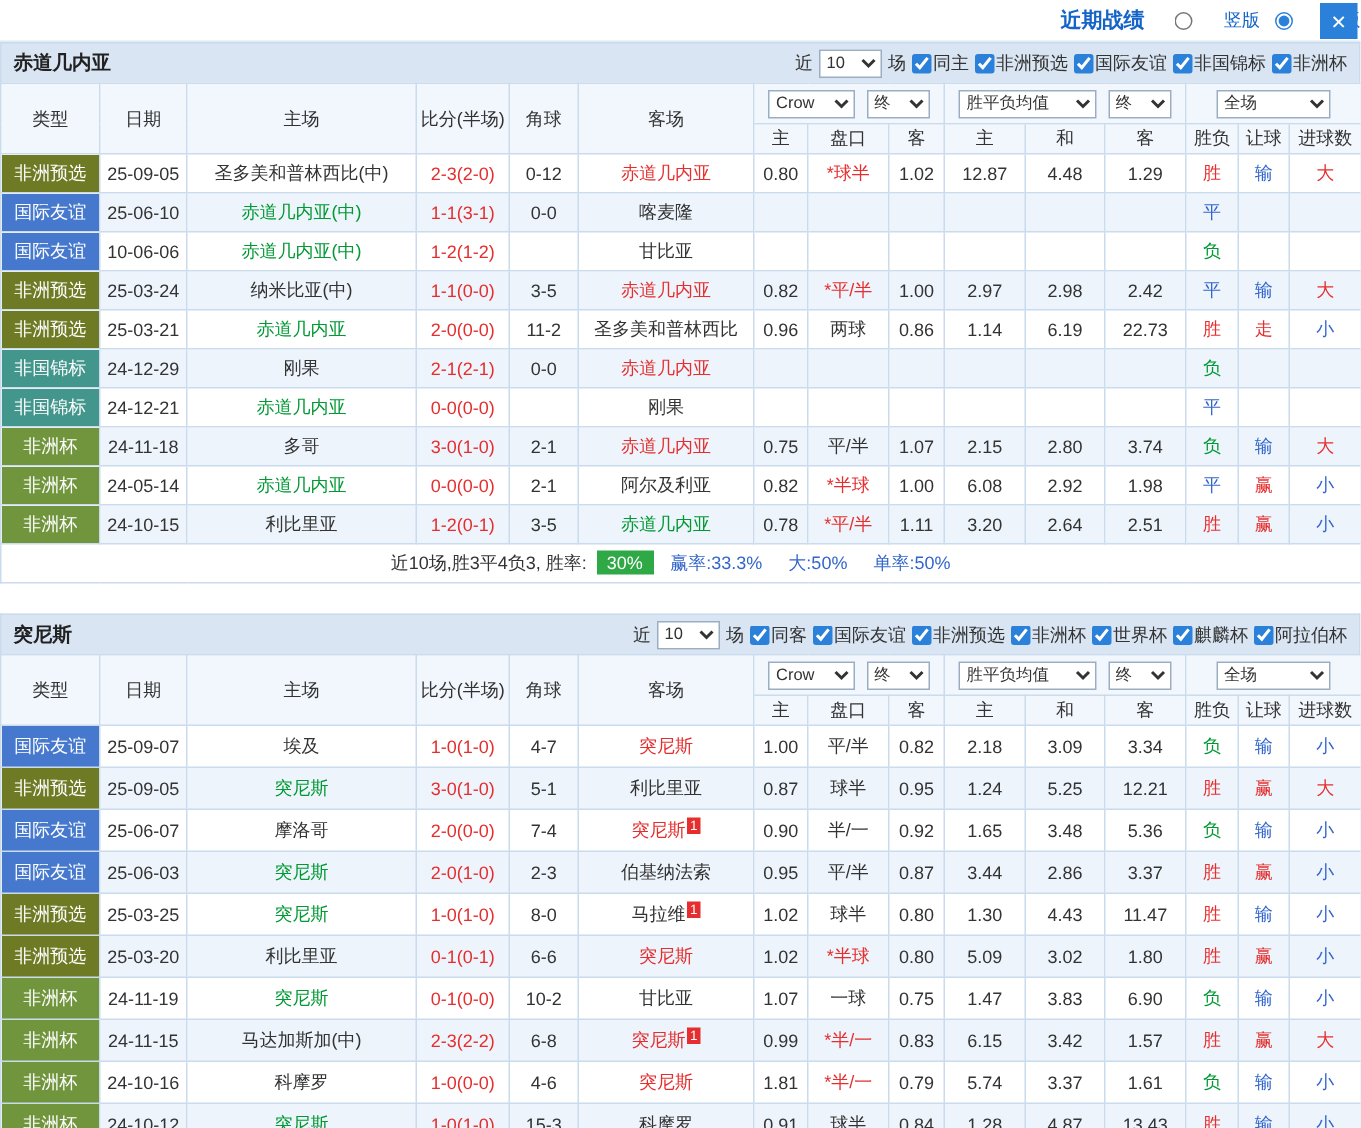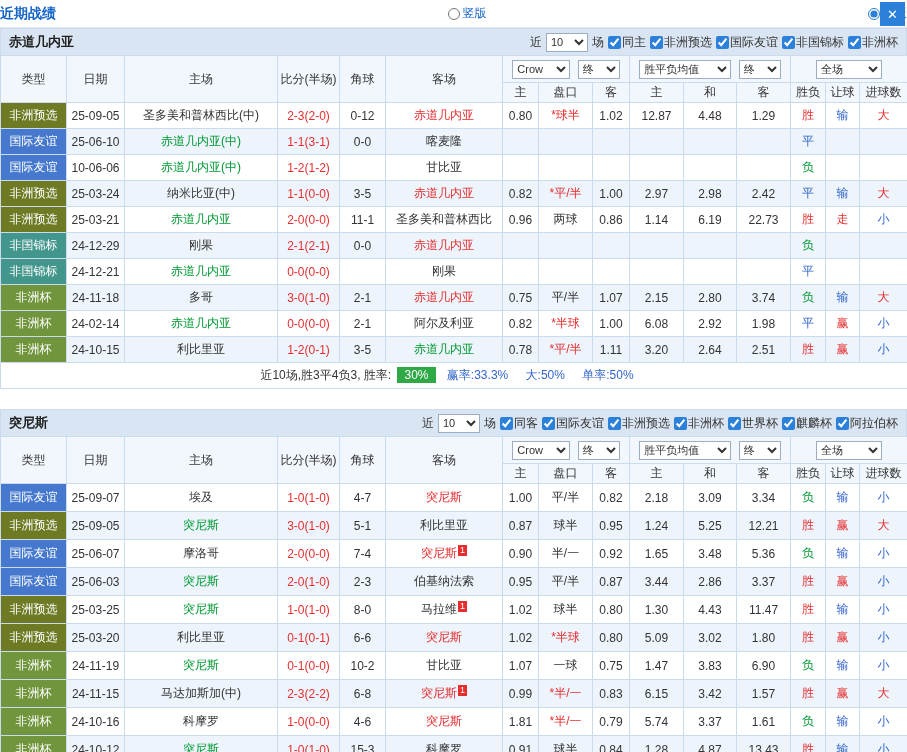--- a/index.html
+++ b/index.html
@@ -1,31 +1,31 @@
 <!DOCTYPE html>
 <html><head>
 <meta charset="utf-8">
 <style>
 *{box-sizing:border-box;margin:0;padding:0}
 html,body{width:907px;height:752px;overflow:hidden;background:#fff;
   font-family:"Liberation Sans",sans-serif;font-size:12px;color:#333}
-.topbar{position:relative;height:28px;display:flex;align-items:center;justify-content:space-between;
+.topbar{position:relative;height:28px;display:flex;align-items:center;justify-content:flex-end;
   gap:10px;background:#fff;border-bottom:1px solid #dfeaf4}
 .topbar .title{color:#1565c8;font-weight:bold;font-size:14px;margin-right:10px}
-.topbar label{display:inline-flex;align-items:center;gap:3px;color:#1565c8;font-size:12px;cursor:pointer}
+.topbar label{display:inline-flex;align-items:center;gap:21px;color:#1565c8;font-size:12px;cursor:pointer}
 .topbar input[type=radio]{accent-color:#2b80d9;width:12px;height:12px}
 .closebtn{position:absolute;right:2px;top:2px;width:25px;height:24px;background:#2b80d9;color:#fff;
   border:none;font-size:13px;line-height:1;cursor:pointer}
 .secbar{height:27px;background:#d9e5f2;display:flex;align-items:center;padding:0 8px;border:1px solid #c9dbec;border-bottom:none}
 .secbar .team{font-size:13px;font-weight:bold;color:#222}
 .filters{margin-left:auto;display:flex;align-items:center;gap:4px;color:#333}
 .filters label{display:inline-flex;align-items:center;gap:1px;cursor:pointer}
 .filters input[type=checkbox]{width:13px;height:13px;accent-color:#2b80d9}
 select{height:19px;font-size:11px;border:1px solid #9aadc2;background:#fff;color:#333}
-.sel-s{width:42px}.sel-m{width:58px}.sel-l{width:92px}.sel-scope{width:66px}
+.sel-s{width:42px}.sel-m{width:58px}.sel-l{width:92px}.sel-scope{width:76px}
 table{width:907px;border-collapse:collapse;table-layout:fixed}
 th,td{border:1px solid #c9dbec;text-align:center;overflow:hidden;white-space:nowrap;padding:0 1px}
 thead th{background:#f2f7fd;font-weight:normal;color:#333;height:27px;font-size:12px}
 thead tr:nth-child(2) th{height:20px}
 tbody td{height:26px}
 .s2 tbody td{height:28px}
 tbody tr:nth-child(even){background:#edf4fb}
 .typecell{color:#fff}
 .score{color:#e62e2e}
 .c-red{color:#e62e2e}
@@ -203,21 +203,21 @@
           <td>2.42</td>
           <td><span class="c-blue">平</span></td>
           <td><span class="c-blue">输</span></td>
           <td><span class="c-red">大</span></td>
         </tr>
         <tr>
           <td class="typecell" style="background:#6e7b24">非洲预选</td>
           <td>25-03-21</td>
           <td><span class="c-green">赤道几内亚</span></td>
           <td class="score">2-0(0-0)</td>
-          <td>11-1</td>
+          <td>11-2</td>
           <td><span>圣多美和普林西比</span></td>
           <td>0.96</td>
           <td><span>两球</span></td>
           <td>0.86</td>
           <td>1.14</td>
           <td>6.19</td>
           <td>22.73</td>
           <td><span class="c-red">胜</span></td>
           <td><span class="c-red">走</span></td>
           <td><span class="c-blue">小</span></td>
@@ -268,21 +268,21 @@
           <td>1.07</td>
           <td>2.15</td>
           <td>2.80</td>
           <td>3.74</td>
           <td><span class="c-green">负</span></td>
           <td><span class="c-blue">输</span></td>
           <td><span class="c-red">大</span></td>
         </tr>
         <tr>
           <td class="typecell" style="background:#71953d">非洲杯</td>
-          <td>24-02-14</td>
+          <td>24-05-14</td>
           <td><span class="c-green">赤道几内亚</span></td>
           <td class="score">0-0(0-0)</td>
           <td>2-1</td>
           <td><span>阿尔及利亚</span></td>
           <td>0.82</td>
           <td><span class="c-red">*半球</span></td>
           <td>1.00</td>
           <td>6.08</td>
           <td>2.92</td>
           <td>1.98</td>

